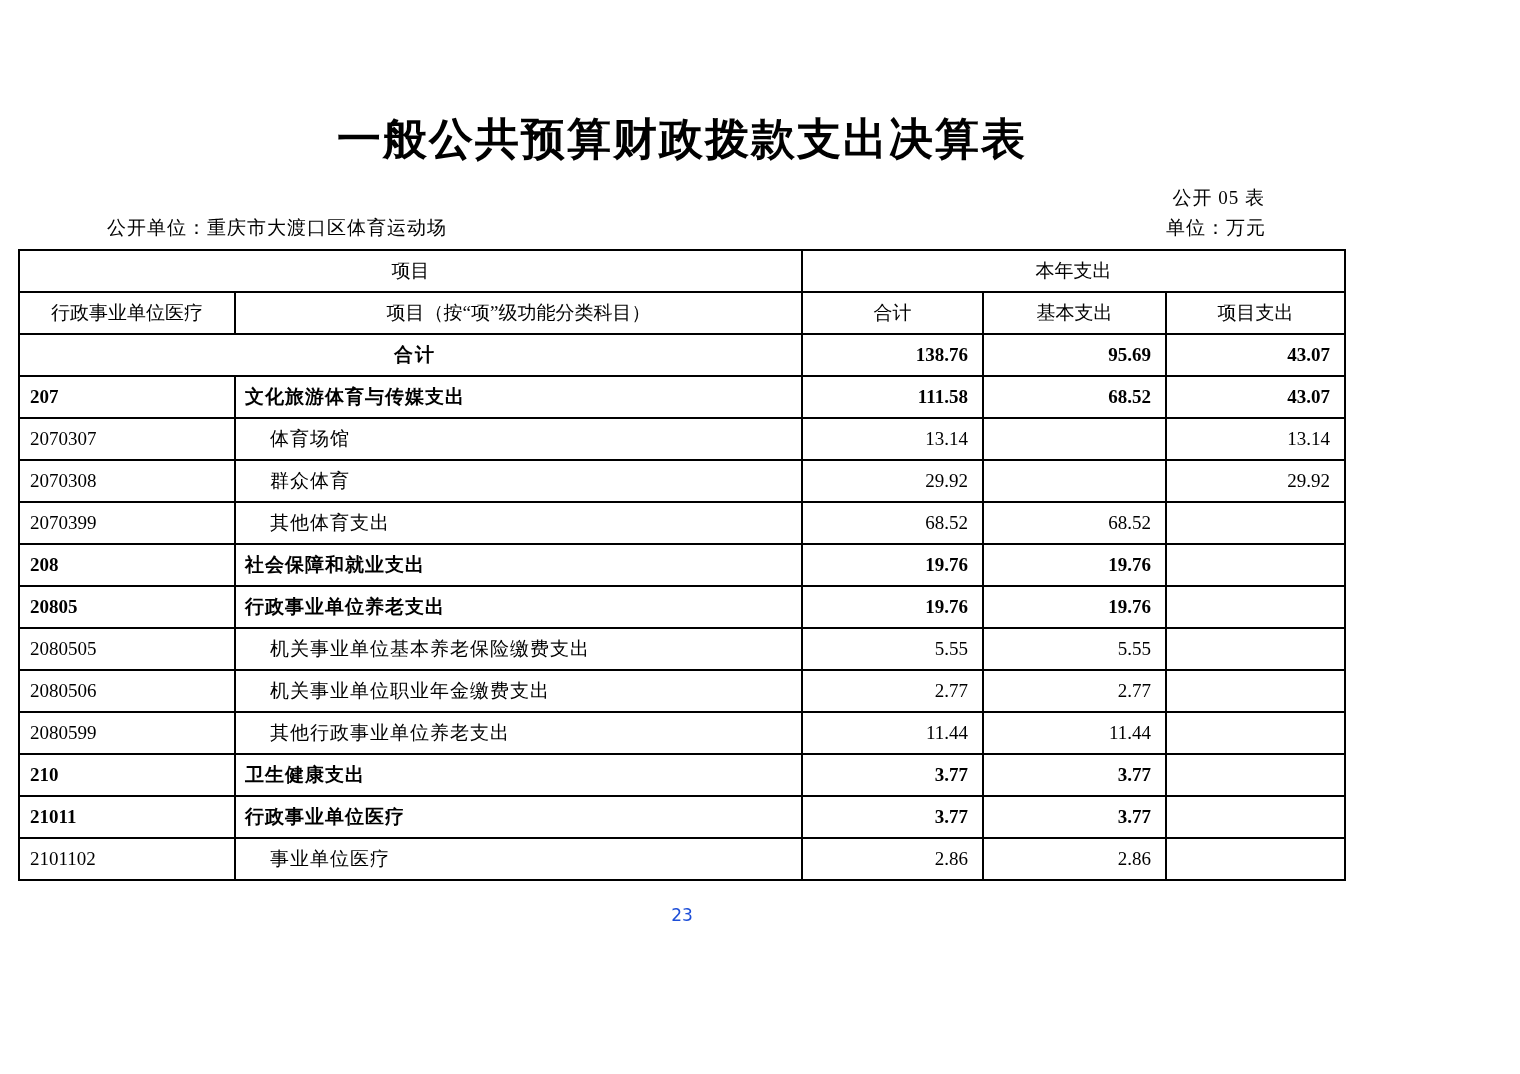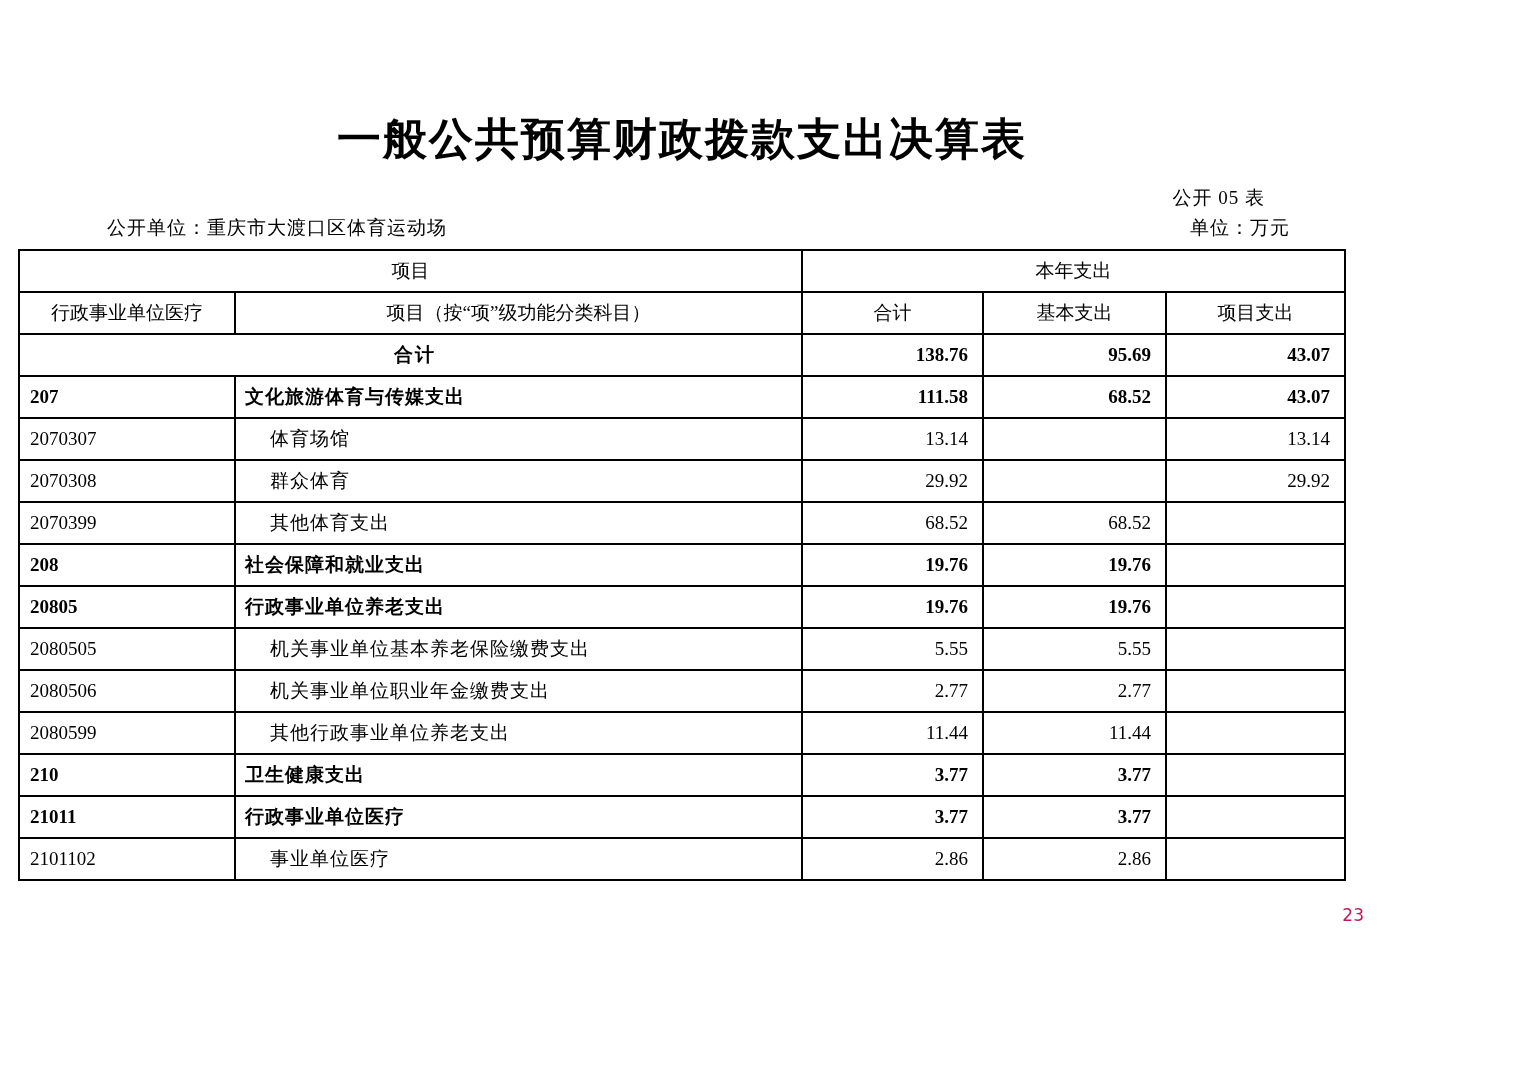--- a/index.html
+++ b/index.html
@@ -23,21 +23,21 @@
   }
   .meta-right {
     margin: 16px 99px 0 0;
     text-align: right;
     font-size: 19px;
     letter-spacing: 1px;
   }
   .meta-row {
     display: flex;
     justify-content: space-between;
-    margin: 4px 74px 8px 107px;
+    margin: 4px 98px 8px 107px;
     font-size: 19px;
     letter-spacing: 1px;
   }
   table.budget {
     width: 1326px;
     margin: 0 auto;
     border-collapse: collapse;
     table-layout: fixed;
   }
   table.budget th, table.budget td {
@@ -51,24 +51,24 @@
   }
   table.budget th { text-align: center; }
   td.code { text-align: left; padding-left: 10px; }
   td.item { text-align: left; padding-left: 9px; letter-spacing: 1px; }
   td.item-merged { text-align: center; letter-spacing: 2px; }
   td.num { text-align: right; padding-right: 14px; padding-left: 24px; }
   tr.bold td { font-weight: bold; }
   tr.sub td.item { padding-left: 34px; margin-left: 12px; }
   .page-number {
     margin-top: 24px;
-    text-align: right;
+    text-align: center;
     font-family: "DejaVu Sans", "Liberation Sans", sans-serif;
     font-size: 17px;
-    color: #be185d;
+    color: #1d4ed8;
   }
 </style>
 </head>
 <body>
 
 <div class="page">
 
   <h1 class="doc-title">一般公共预算财政拨款支出决算表</h1>
 
   <div class="meta-right">公开 05 表</div>

